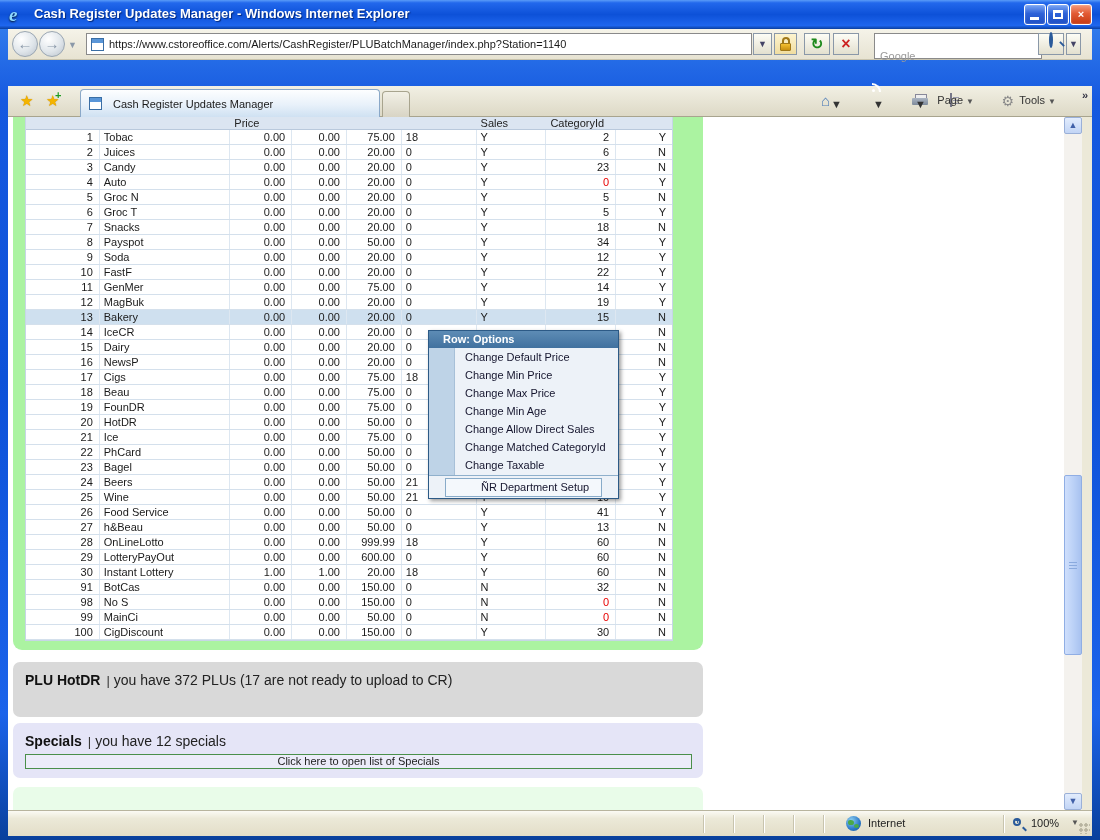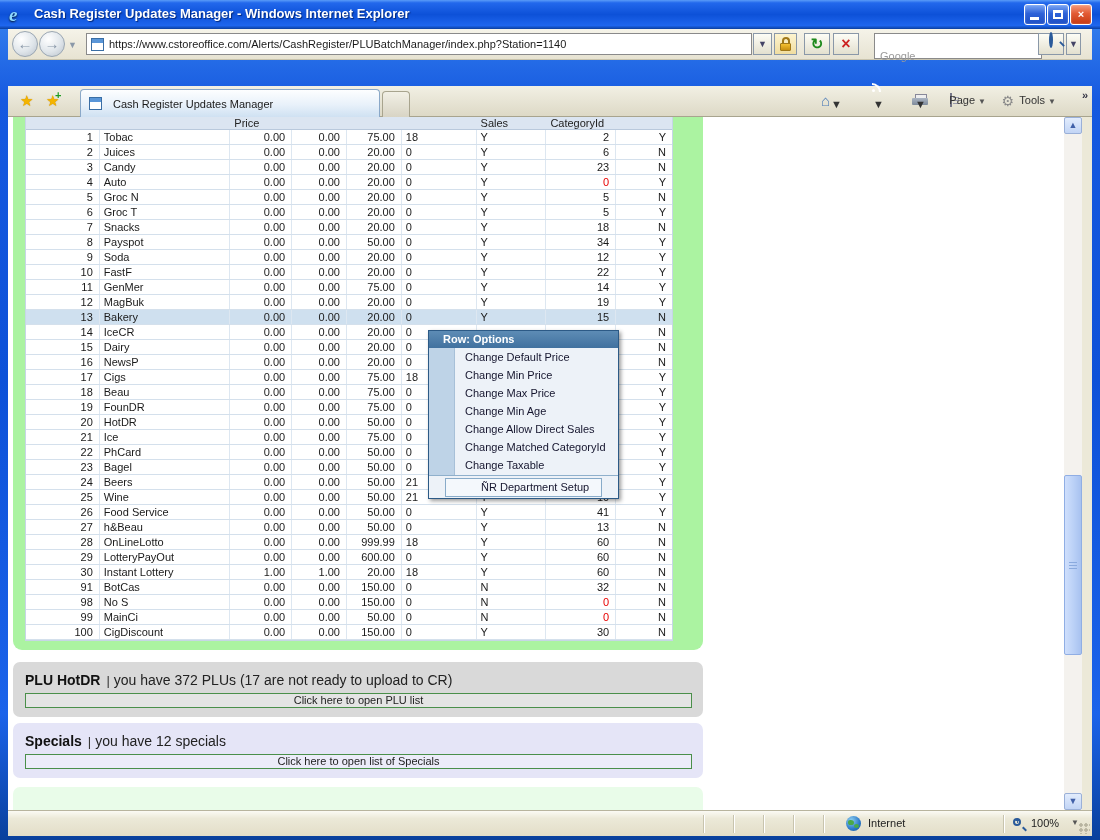--- a/index.html
+++ b/index.html
@@ -193,21 +193,21 @@
     <div class="tab-stub"></div>
 
     <div class="cmdbar" style="width:300px;">
       <span class="cmd" style="right:262px;"><span class="home-ico">⌂</span></span>
       <span class="cmd caret" style="right:250px;top:12px;">▼</span>
       <span class="cmd" style="right:222px;"><span class="rss-ico"></span></span>
       <span class="cmd caret" style="right:208px;top:12px;">▼</span>
       <span class="cmd" style="right:180px;"><span class="print-ico"></span></span>
       <span class="cmd caret" style="right:166px;top:12px;">▼</span>
       <span class="cmd" style="right:140px;"><span class="page-ico"></span></span>
-      <span class="cmd" style="right:106px;"><span>Page</span> <span class="caret">▼</span></span>
+      <span class="cmd" style="right:118px;"><span>Page</span> <span class="caret">▼</span></span>
       <span class="cmd" style="right:78px;"><span class="gear-ico">⚙</span></span>
       <span class="cmd" style="right:36px;"><span>Tools</span> <span class="caret">▼</span></span>
       <span class="chev2">»</span>
     </div>
   </div>
 
   <div class="content">
 
     <div class="green-box">
       <div class="plu-table">
@@ -616,21 +616,20 @@
           </div>
         <div class="cmenu-sep"></div>
         <div class="cmenu-item last">ÑR Department Setup</div>
       </div>
     </div>
 
     <div class="section sec-plu">
       <div class="sec-head">
         <span class="sec-title">PLU HotDR</span><span class="sec-div">|</span><span class="sec-sub">you have 372 PLUs (17 are not ready to upload to CR)</span>
       </div>
-      <div class="sec-btn">Click here to open PLU list</div>
     </div>
 
     <div class="section sec-spec">
       <div class="sec-head">
         <span class="sec-title">Specials</span><span class="sec-div">|</span><span class="sec-sub">you have 12 specials</span>
       </div>
       <div class="sec-btn">Click here to open list of Specials</div>
     </div>
 
     <div class="section sec-green"></div>

